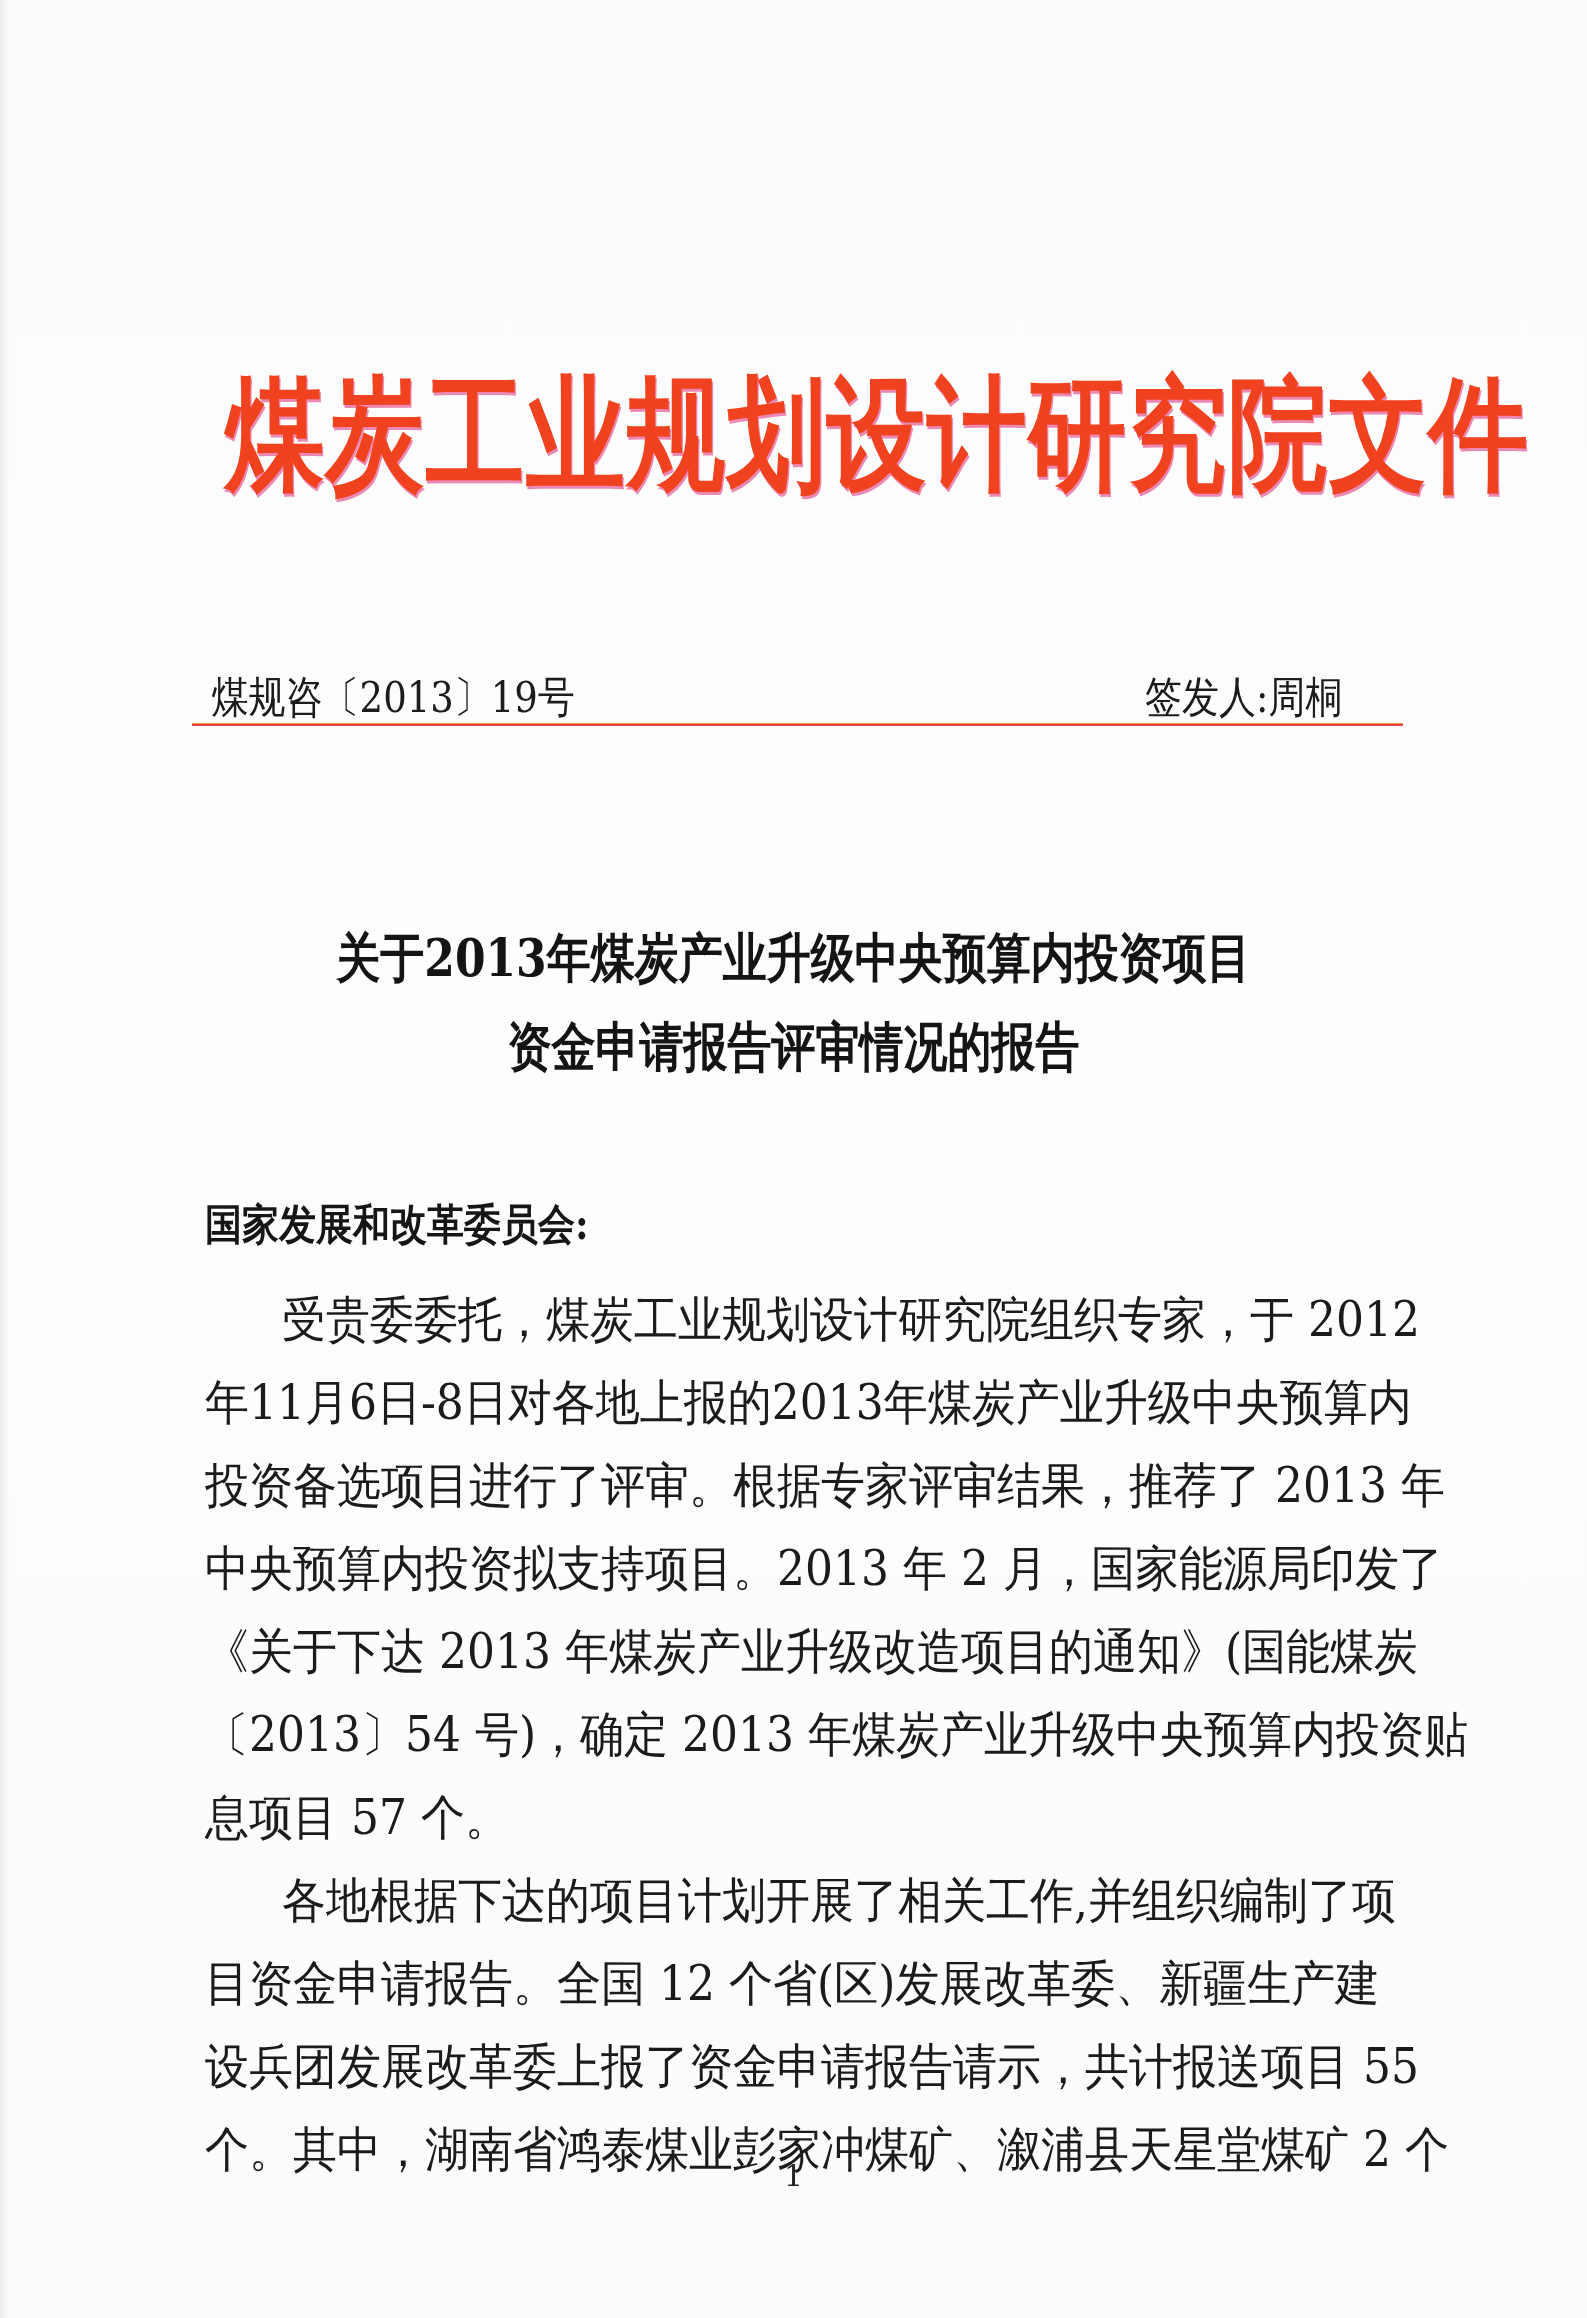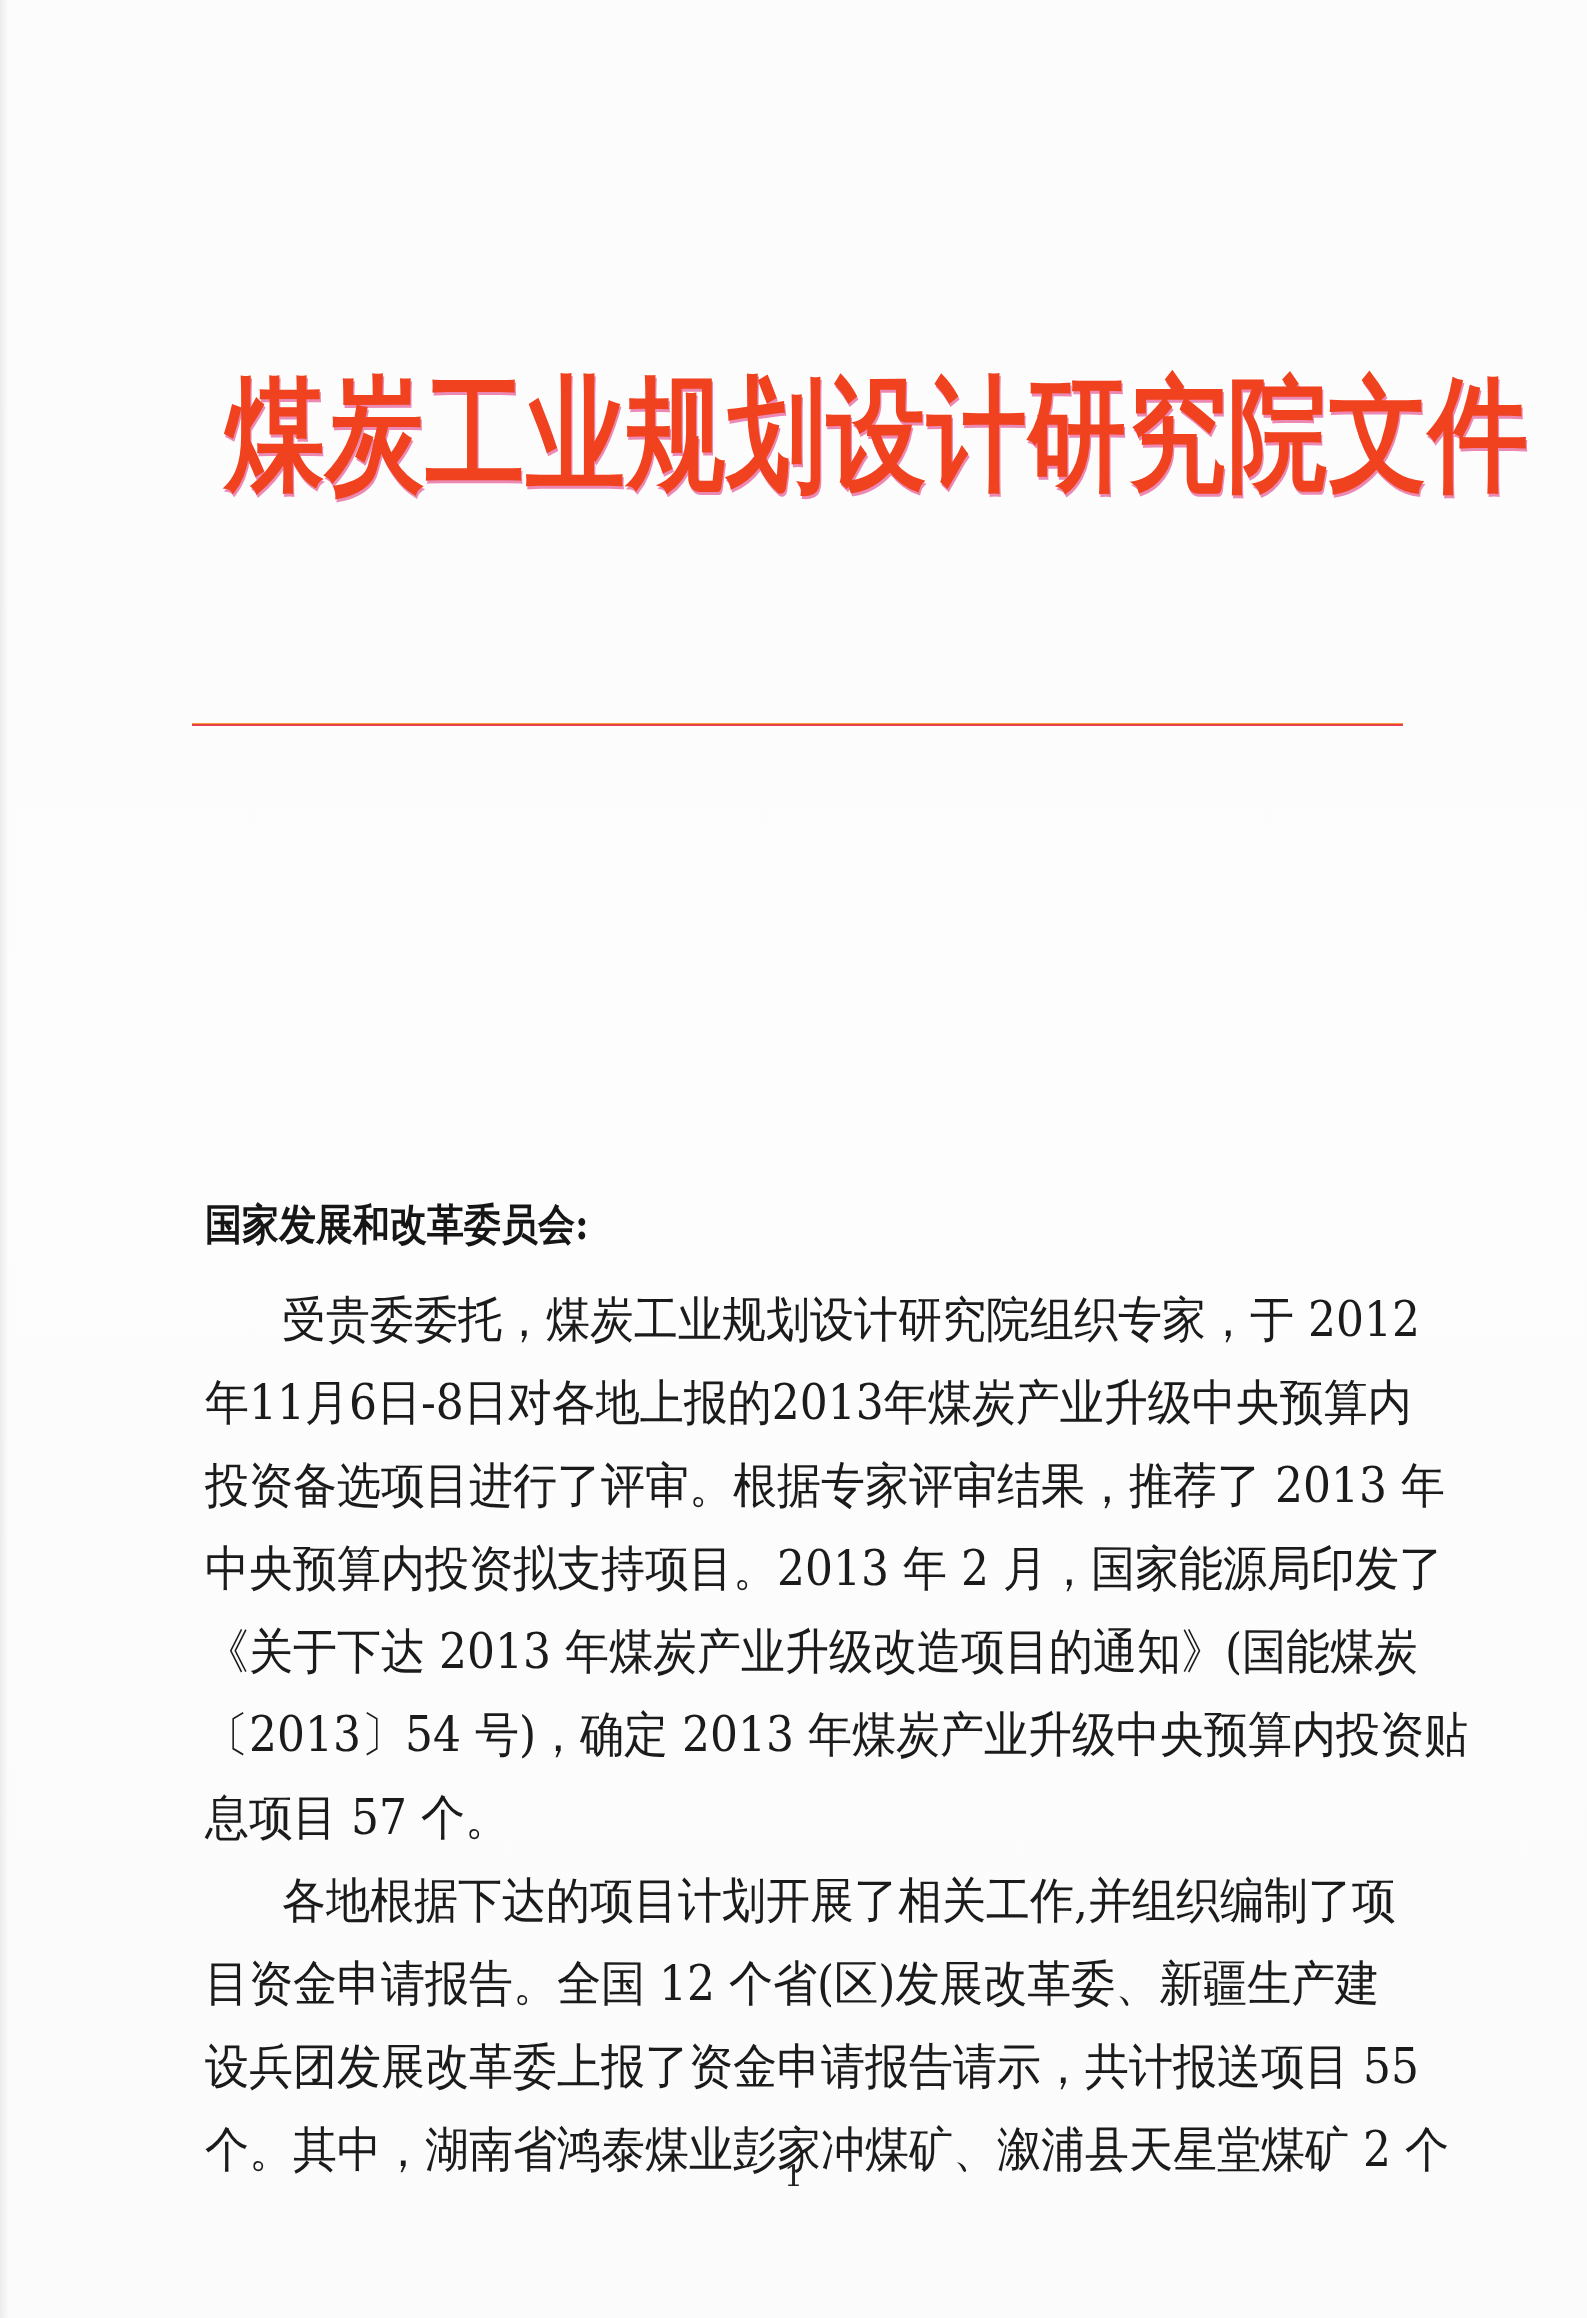--- a/index.html
+++ b/index.html
@@ -145,22 +145,30 @@
     <span>划</span>
     <span>设</span>
     <span>计</span>
     <span>研</span>
     <span>究</span>
     <span>院</span>
     <span>文</span>
     <span>件</span>
   </div>
 
+  <div class="docno-row">
+    <span class="docno">煤规咨〔2013〕19号</span>
+    <span class="signer">签发人:周桐</span>
+  </div>
   <div class="red-rule"></div>
 
+  <div class="title">
+    <span class="line">关于2013年煤炭产业升级中央预算内投资项目</span>
+    <span class="line">资金申请报告评审情况的报告</span>
+  </div>
 
   <div class="salutation">国家发展和改革委员会:</div>
 
   <div class="body-text">
     <div class="body-line indent">受贵委委托，煤炭工业规划设计研究院组织专家，于 2012</div>
     <div class="body-line">年11月6日-8日对各地上报的2013年煤炭产业升级中央预算内</div>
     <div class="body-line">投资备选项目进行了评审。根据专家评审结果，推荐了 2013 年</div>
     <div class="body-line">中央预算内投资拟支持项目。2013 年 2 月，国家能源局印发了</div>
     <div class="body-line">《关于下达 2013 年煤炭产业升级改造项目的通知》(国能煤炭</div>
     <div class="body-line">〔2013〕54 号)，确定 2013 年煤炭产业升级中央预算内投资贴</div>

